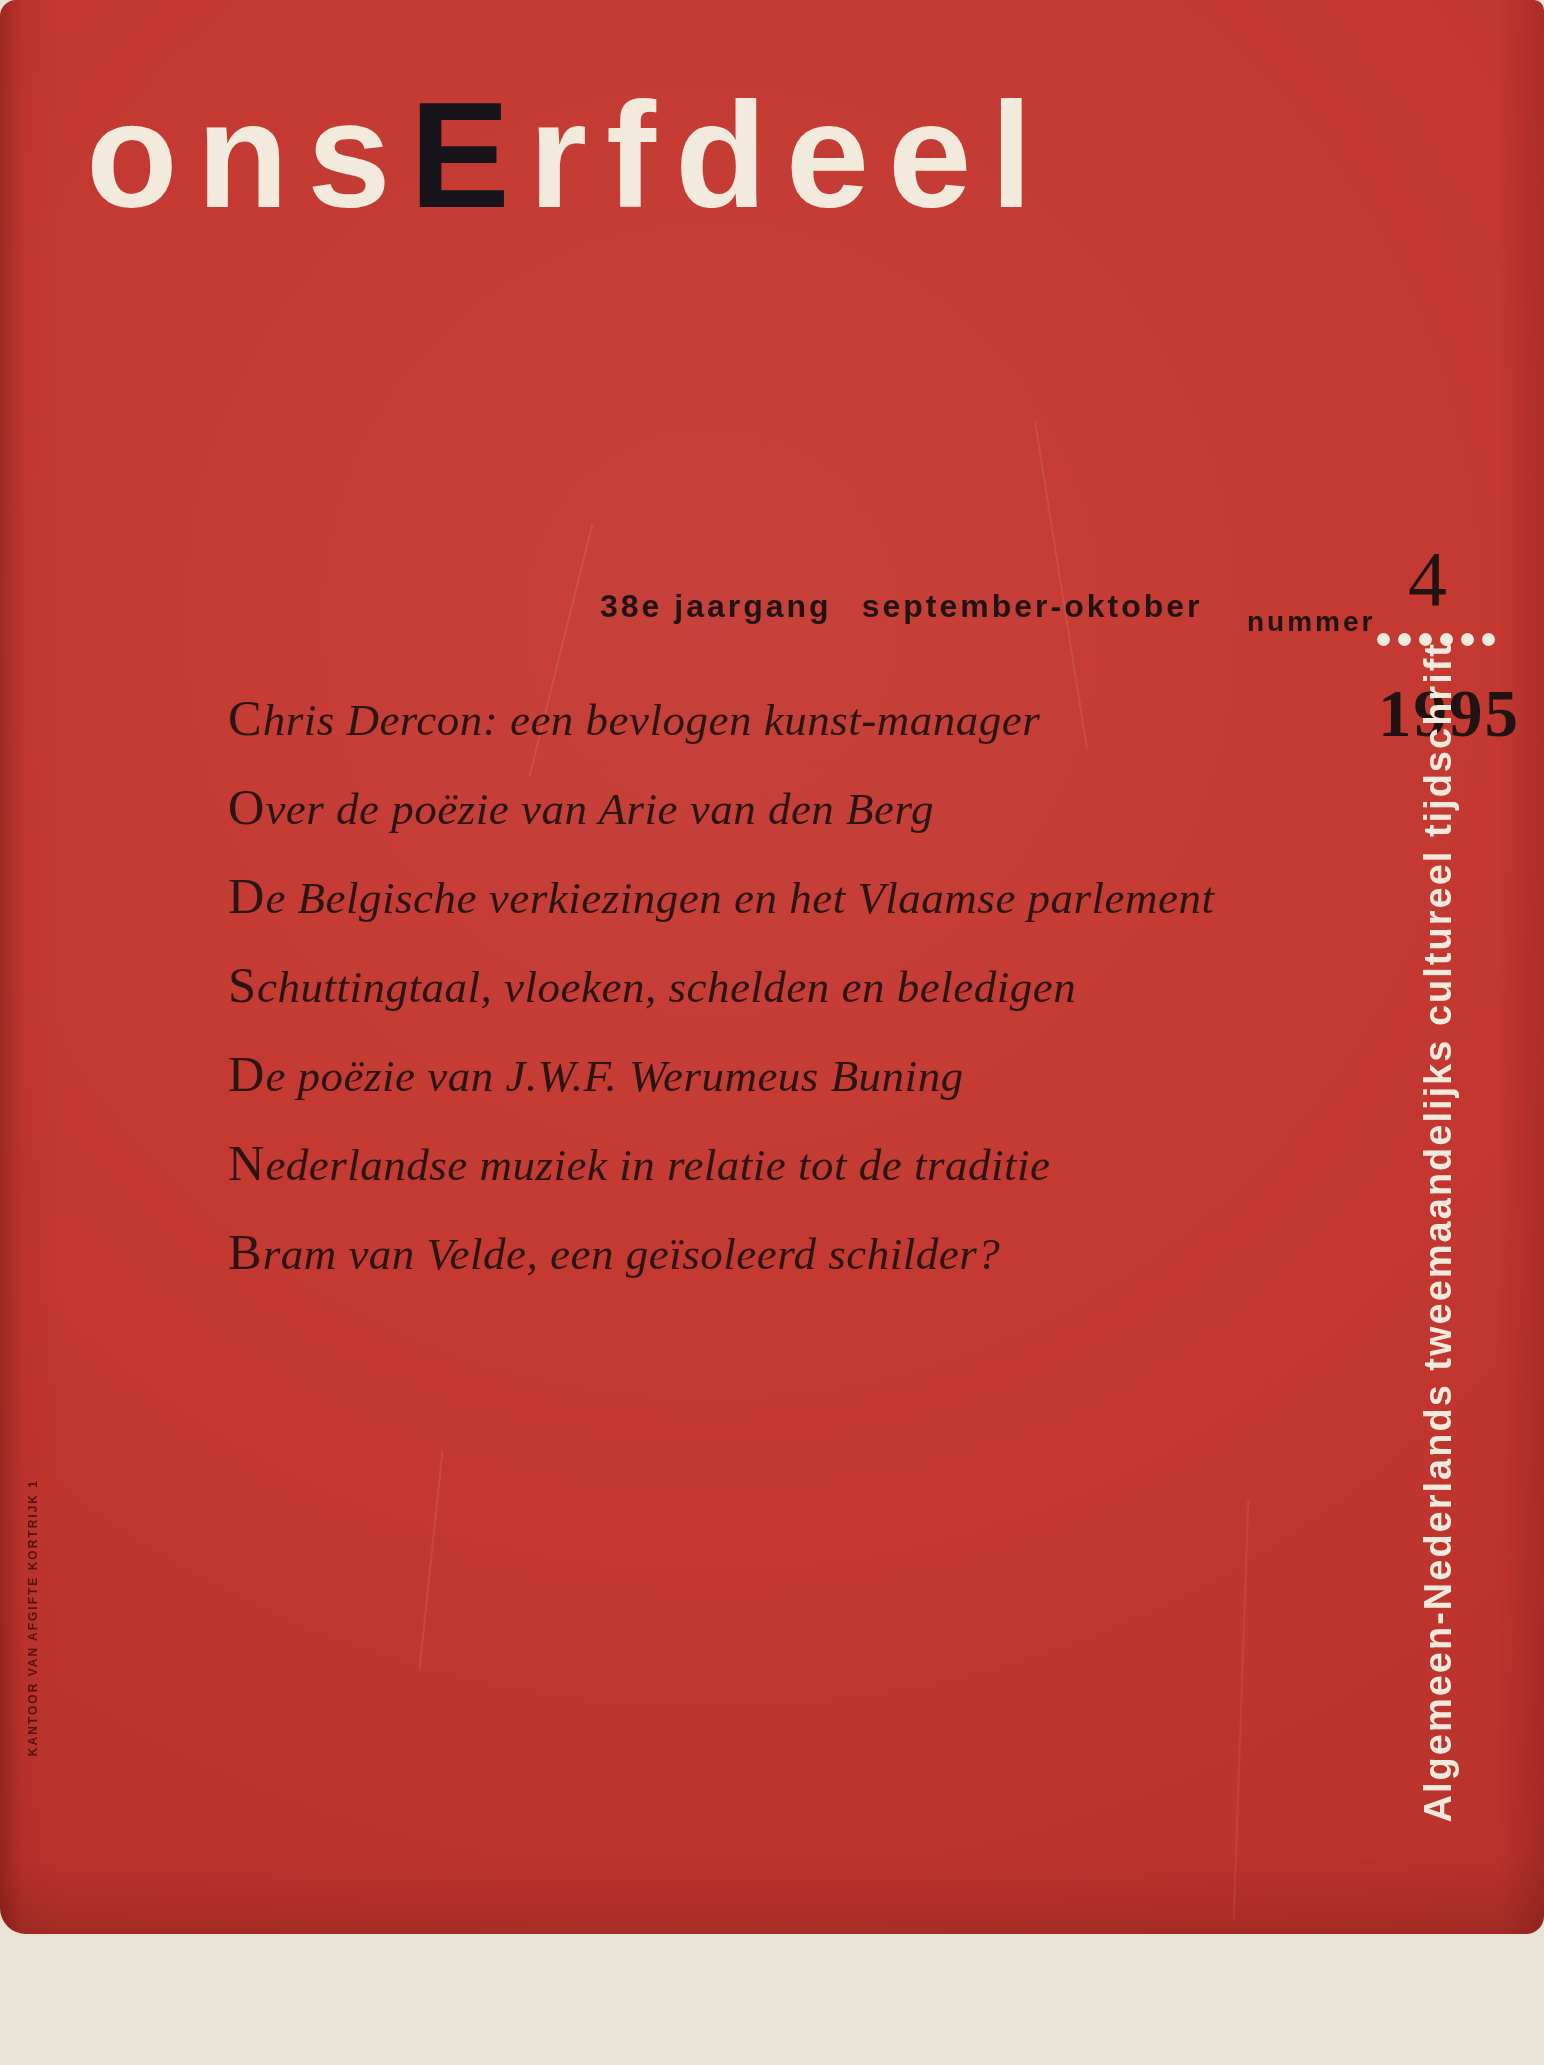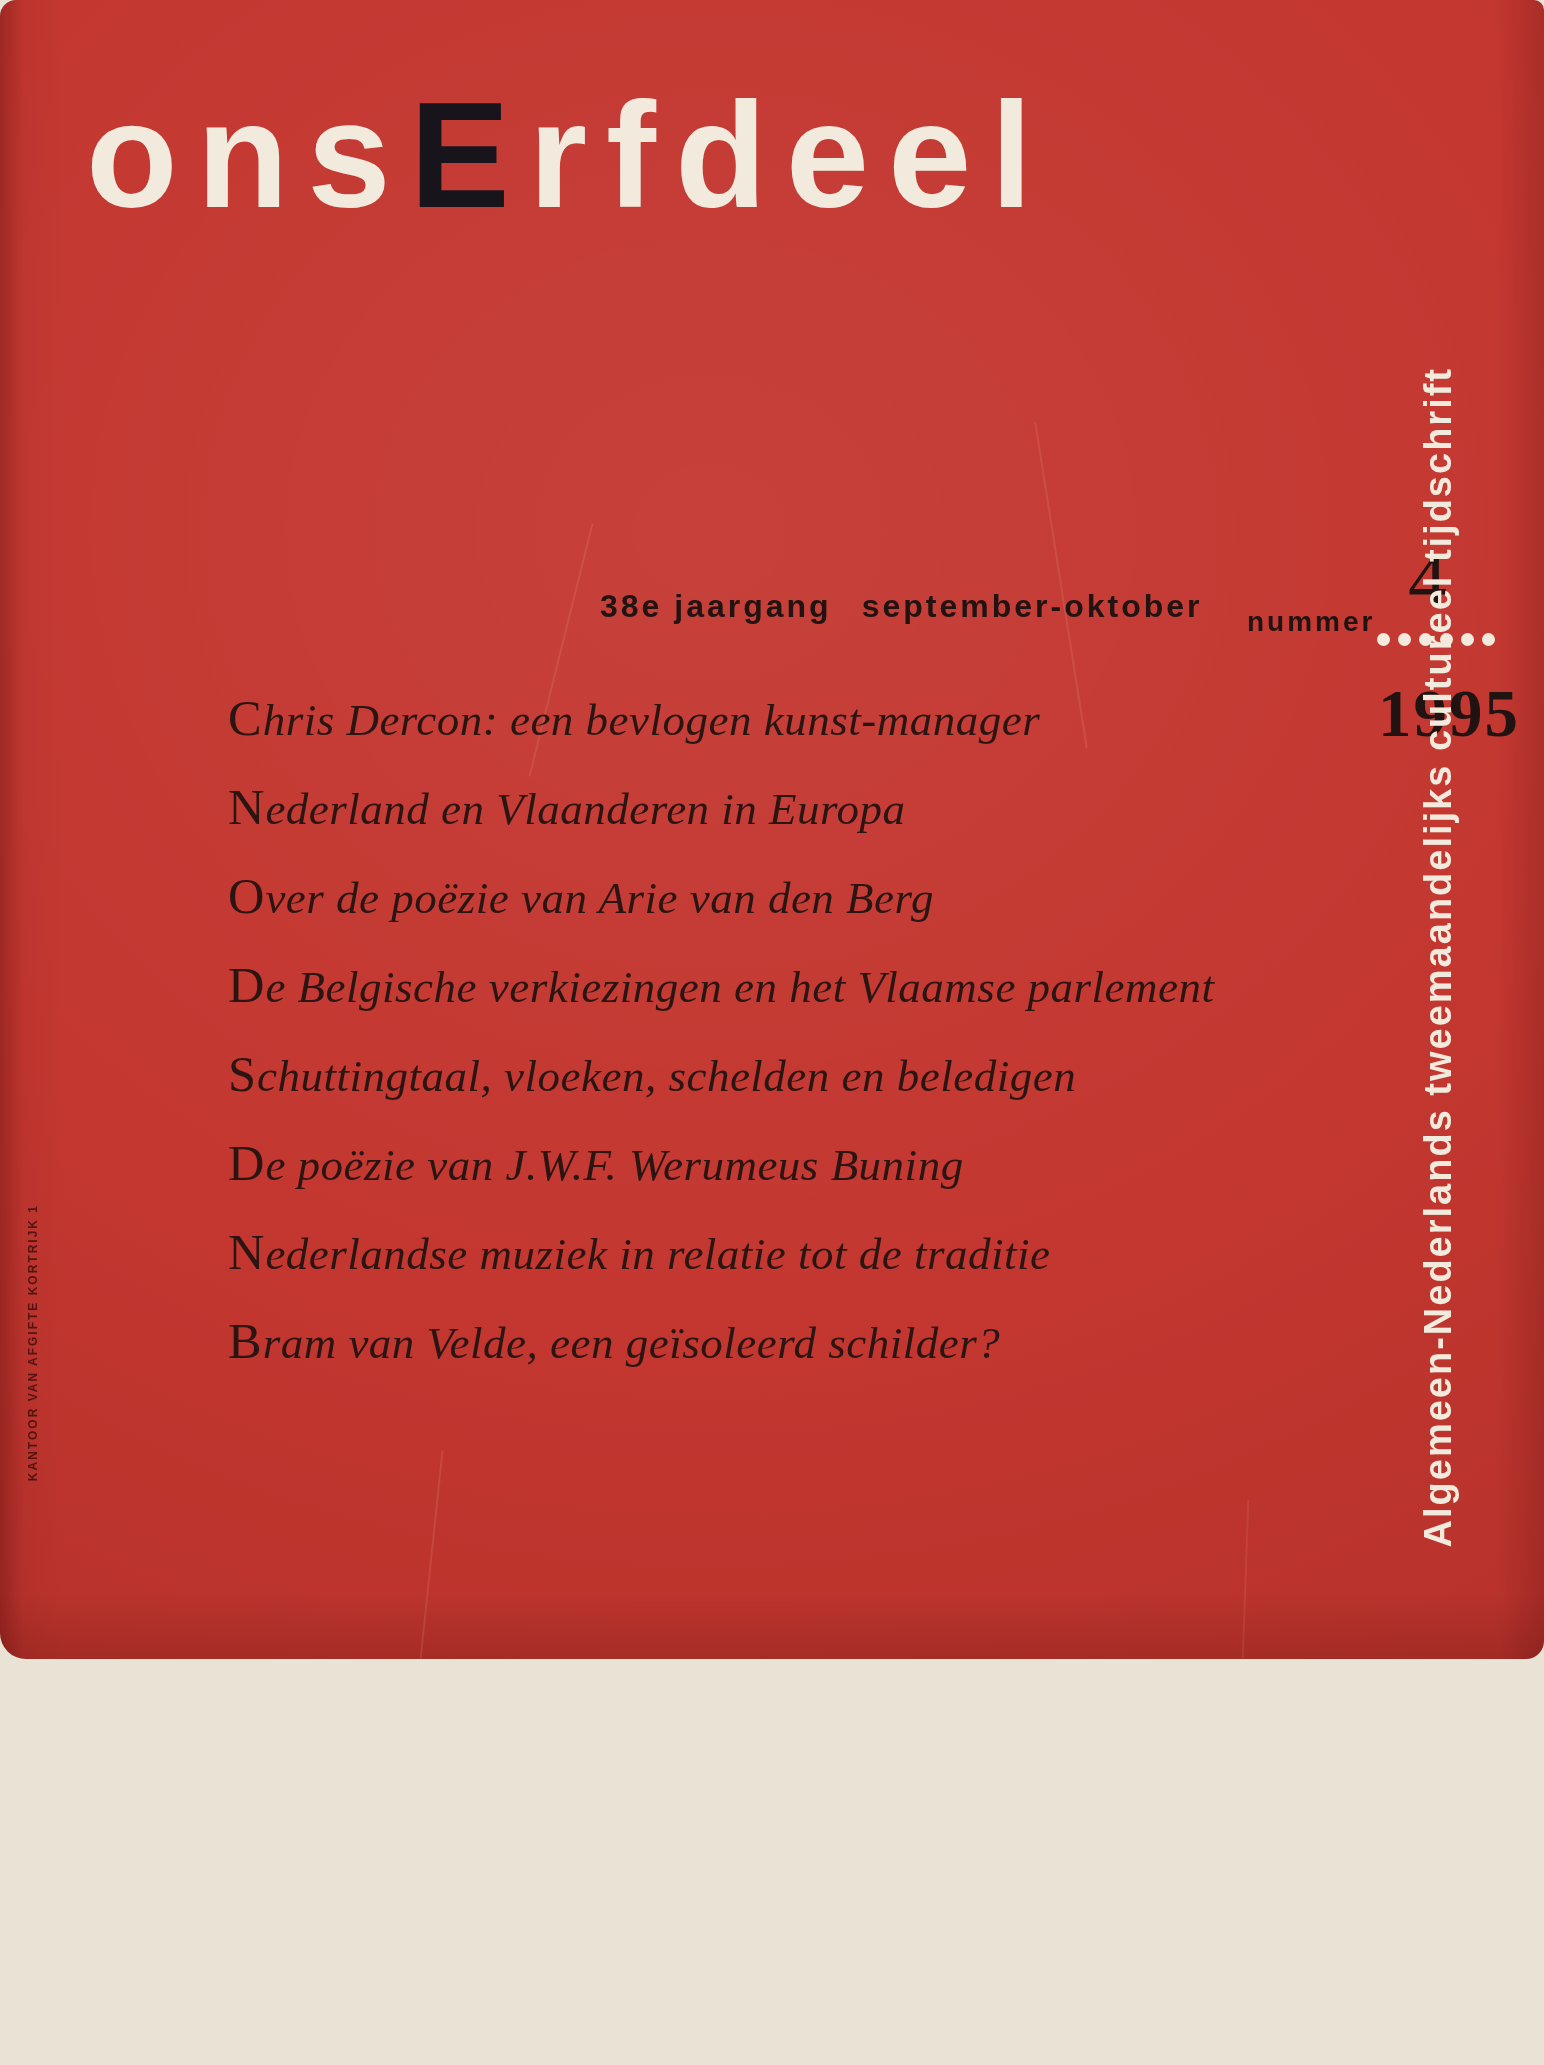--- a/index.html
+++ b/index.html
@@ -4,21 +4,21 @@
 <style>
   html,body{margin:0;padding:0;}
   body{
     width:1544px;height:2065px;
     background:#e9e3d6;
     font-family:"Liberation Sans", sans-serif;
     overflow:hidden;
   }
   .cover{
     position:relative;
-    width:1544px;height:1659px;
+    width:1544px;height:1934px;
     background:var(--red-bg,#c2332c);
     background-image:
       radial-gradient(130% 105% at 46% 32%, rgba(255,255,255,0.07) 0%, rgba(255,255,255,0.02) 45%, rgba(0,0,0,0.10) 100%),
       linear-gradient(90deg, rgba(70,0,0,0.30) 0%, rgba(70,0,0,0.05) 1.5%, rgba(0,0,0,0) 4%),
       linear-gradient(270deg, rgba(60,0,0,0.18) 0%, rgba(0,0,0,0) 3%),
       linear-gradient(0deg, rgba(60,0,0,0.16) 0%, rgba(0,0,0,0) 4%);
     border-radius:16px 10px 18px 26px;
     overflow:hidden;
   }
   
@@ -140,21 +140,20 @@
       <span class="dot"></span>
       <span class="dot"></span>
       <span class="dot"></span>
       <span class="dot"></span>
     </div>
 
   <span class="issue-year">1995</span>
 
   <div class="articles">
       <div class="article"><span class="cap">C</span><span>hris Dercon: een bevlogen kunst-manager</span></div>
-      <div class="article"><span class="cap">N</span><span>ederland en Vlaanderen in Europa</span></div>
       <div class="article"><span class="cap">O</span><span>ver de poëzie van Arie van den Berg</span></div>
       <div class="article"><span class="cap">D</span><span>e Belgische verkiezingen en het Vlaamse parlement</span></div>
       <div class="article"><span class="cap">S</span><span>chuttingtaal, vloeken, schelden en beledigen</span></div>
       <div class="article"><span class="cap">D</span><span>e poëzie van J.W.F. Werumeus Buning</span></div>
       <div class="article"><span class="cap">N</span><span>ederlandse muziek in relatie tot de traditie</span></div>
       <div class="article"><span class="cap">B</span><span>ram van Velde, een geïsoleerd schilder?</span></div>
     </div>
 
   <div class="sidebar-vertical">Algemeen-Nederlands tweemaandelijks cultureel tijdschrift</div>
 

